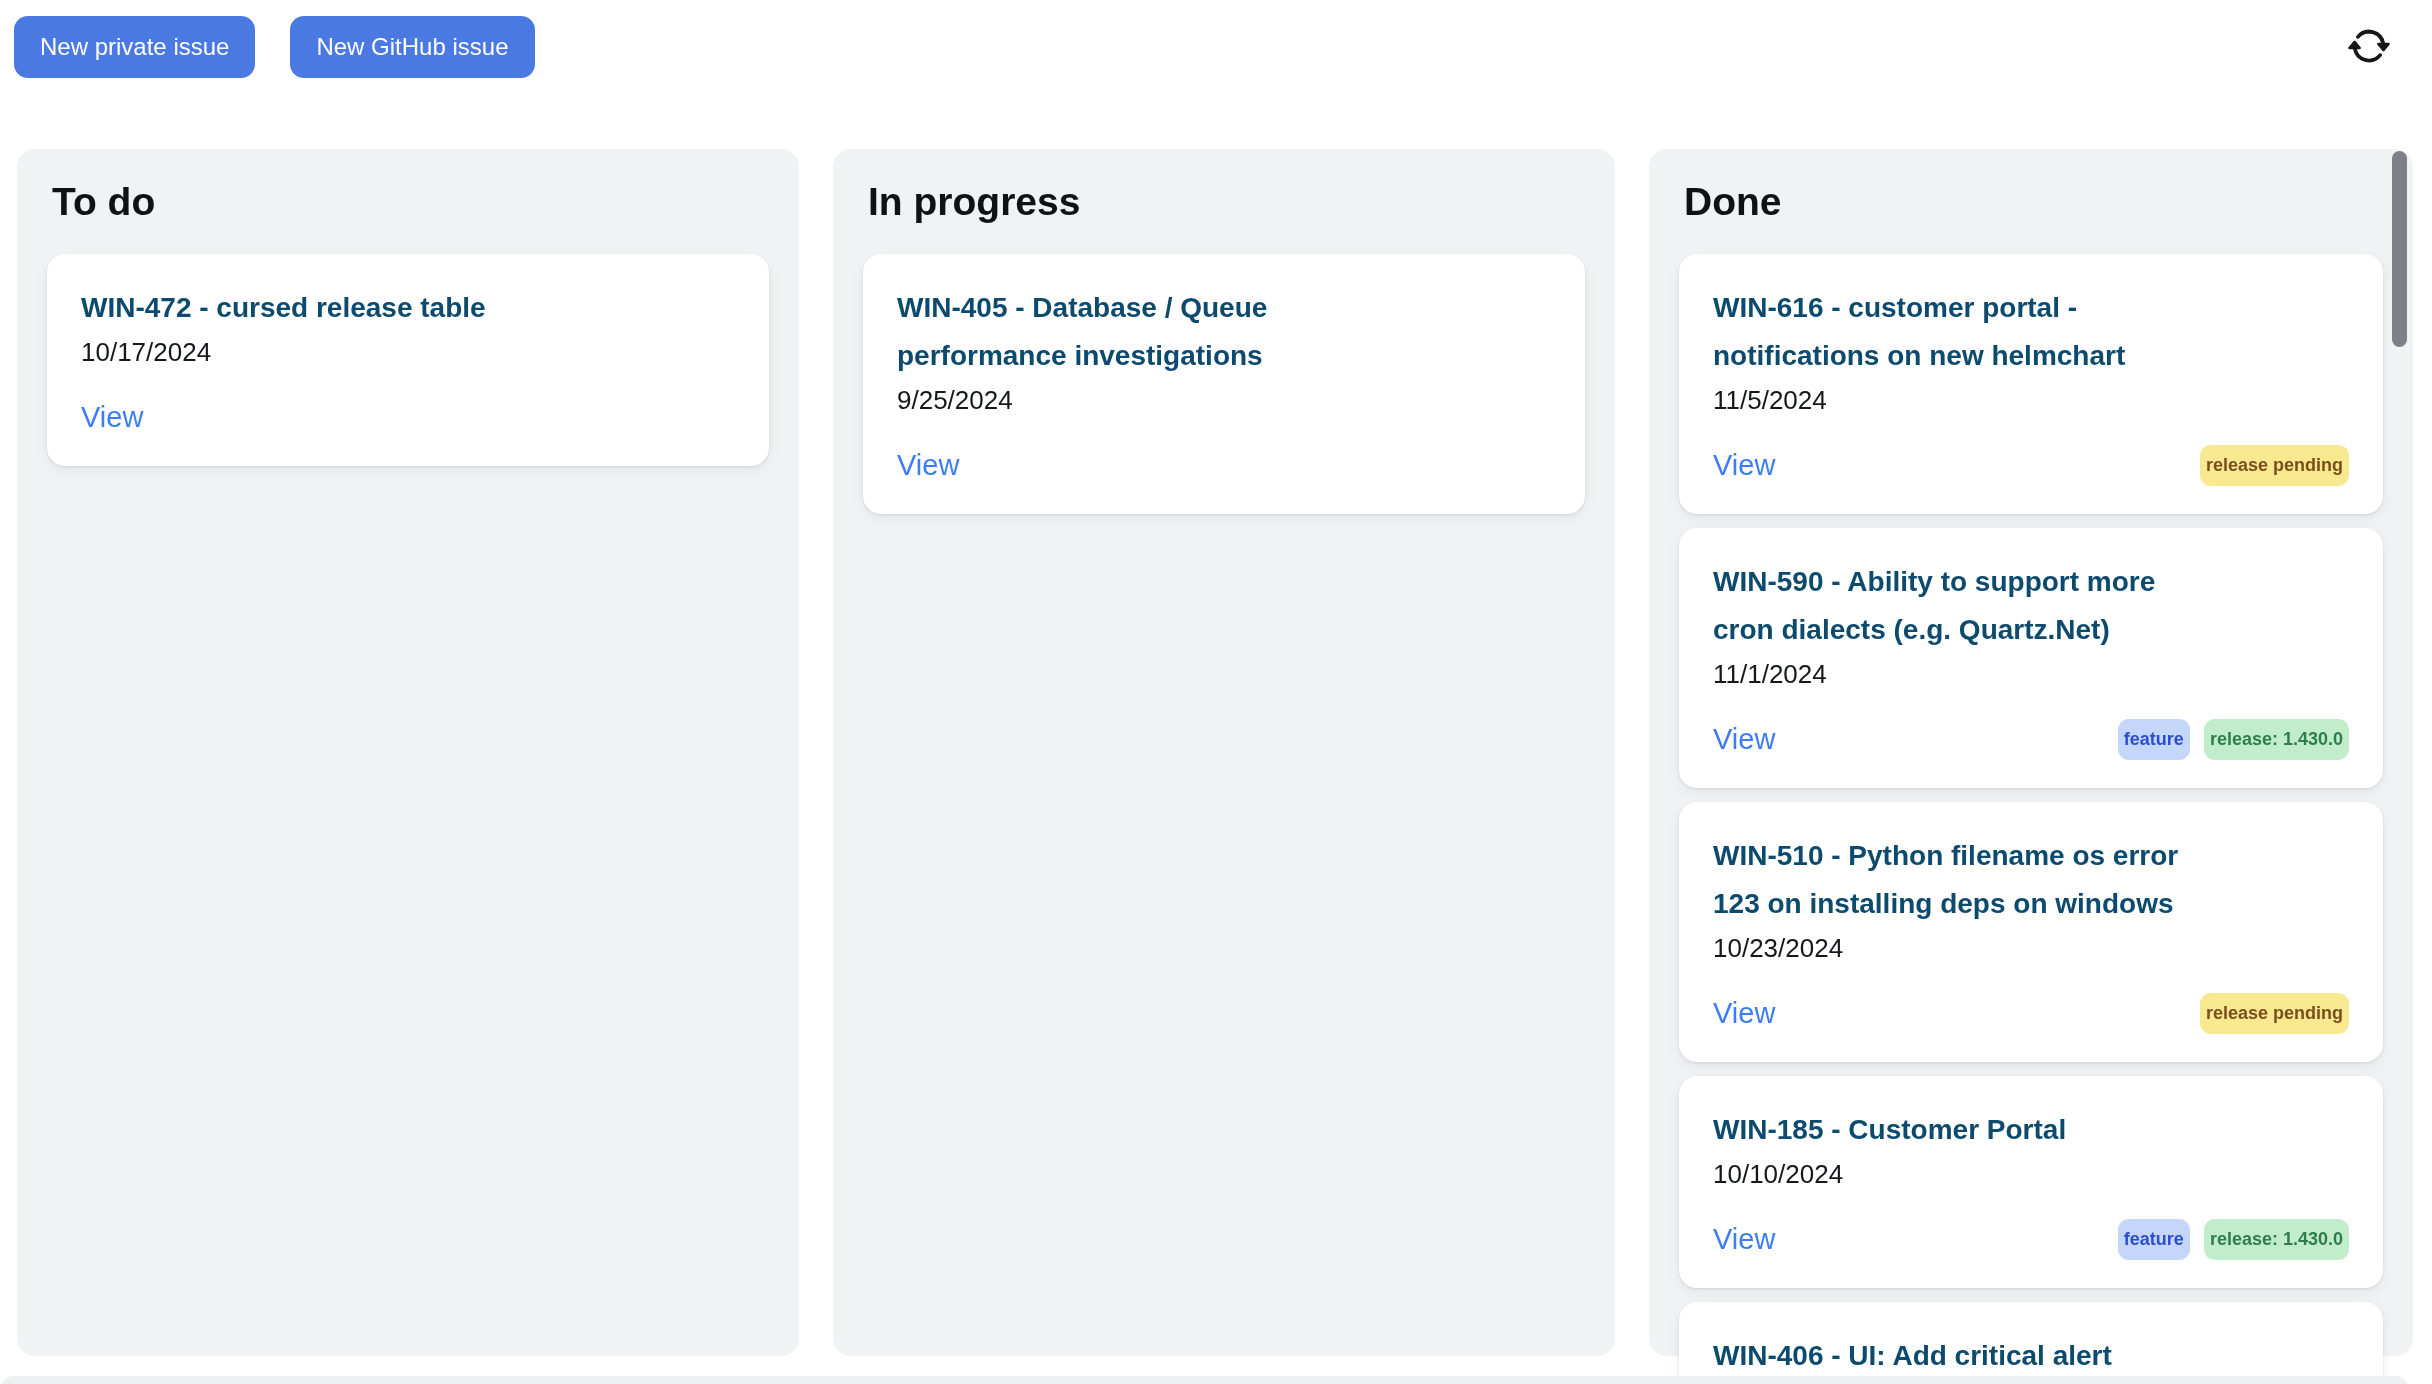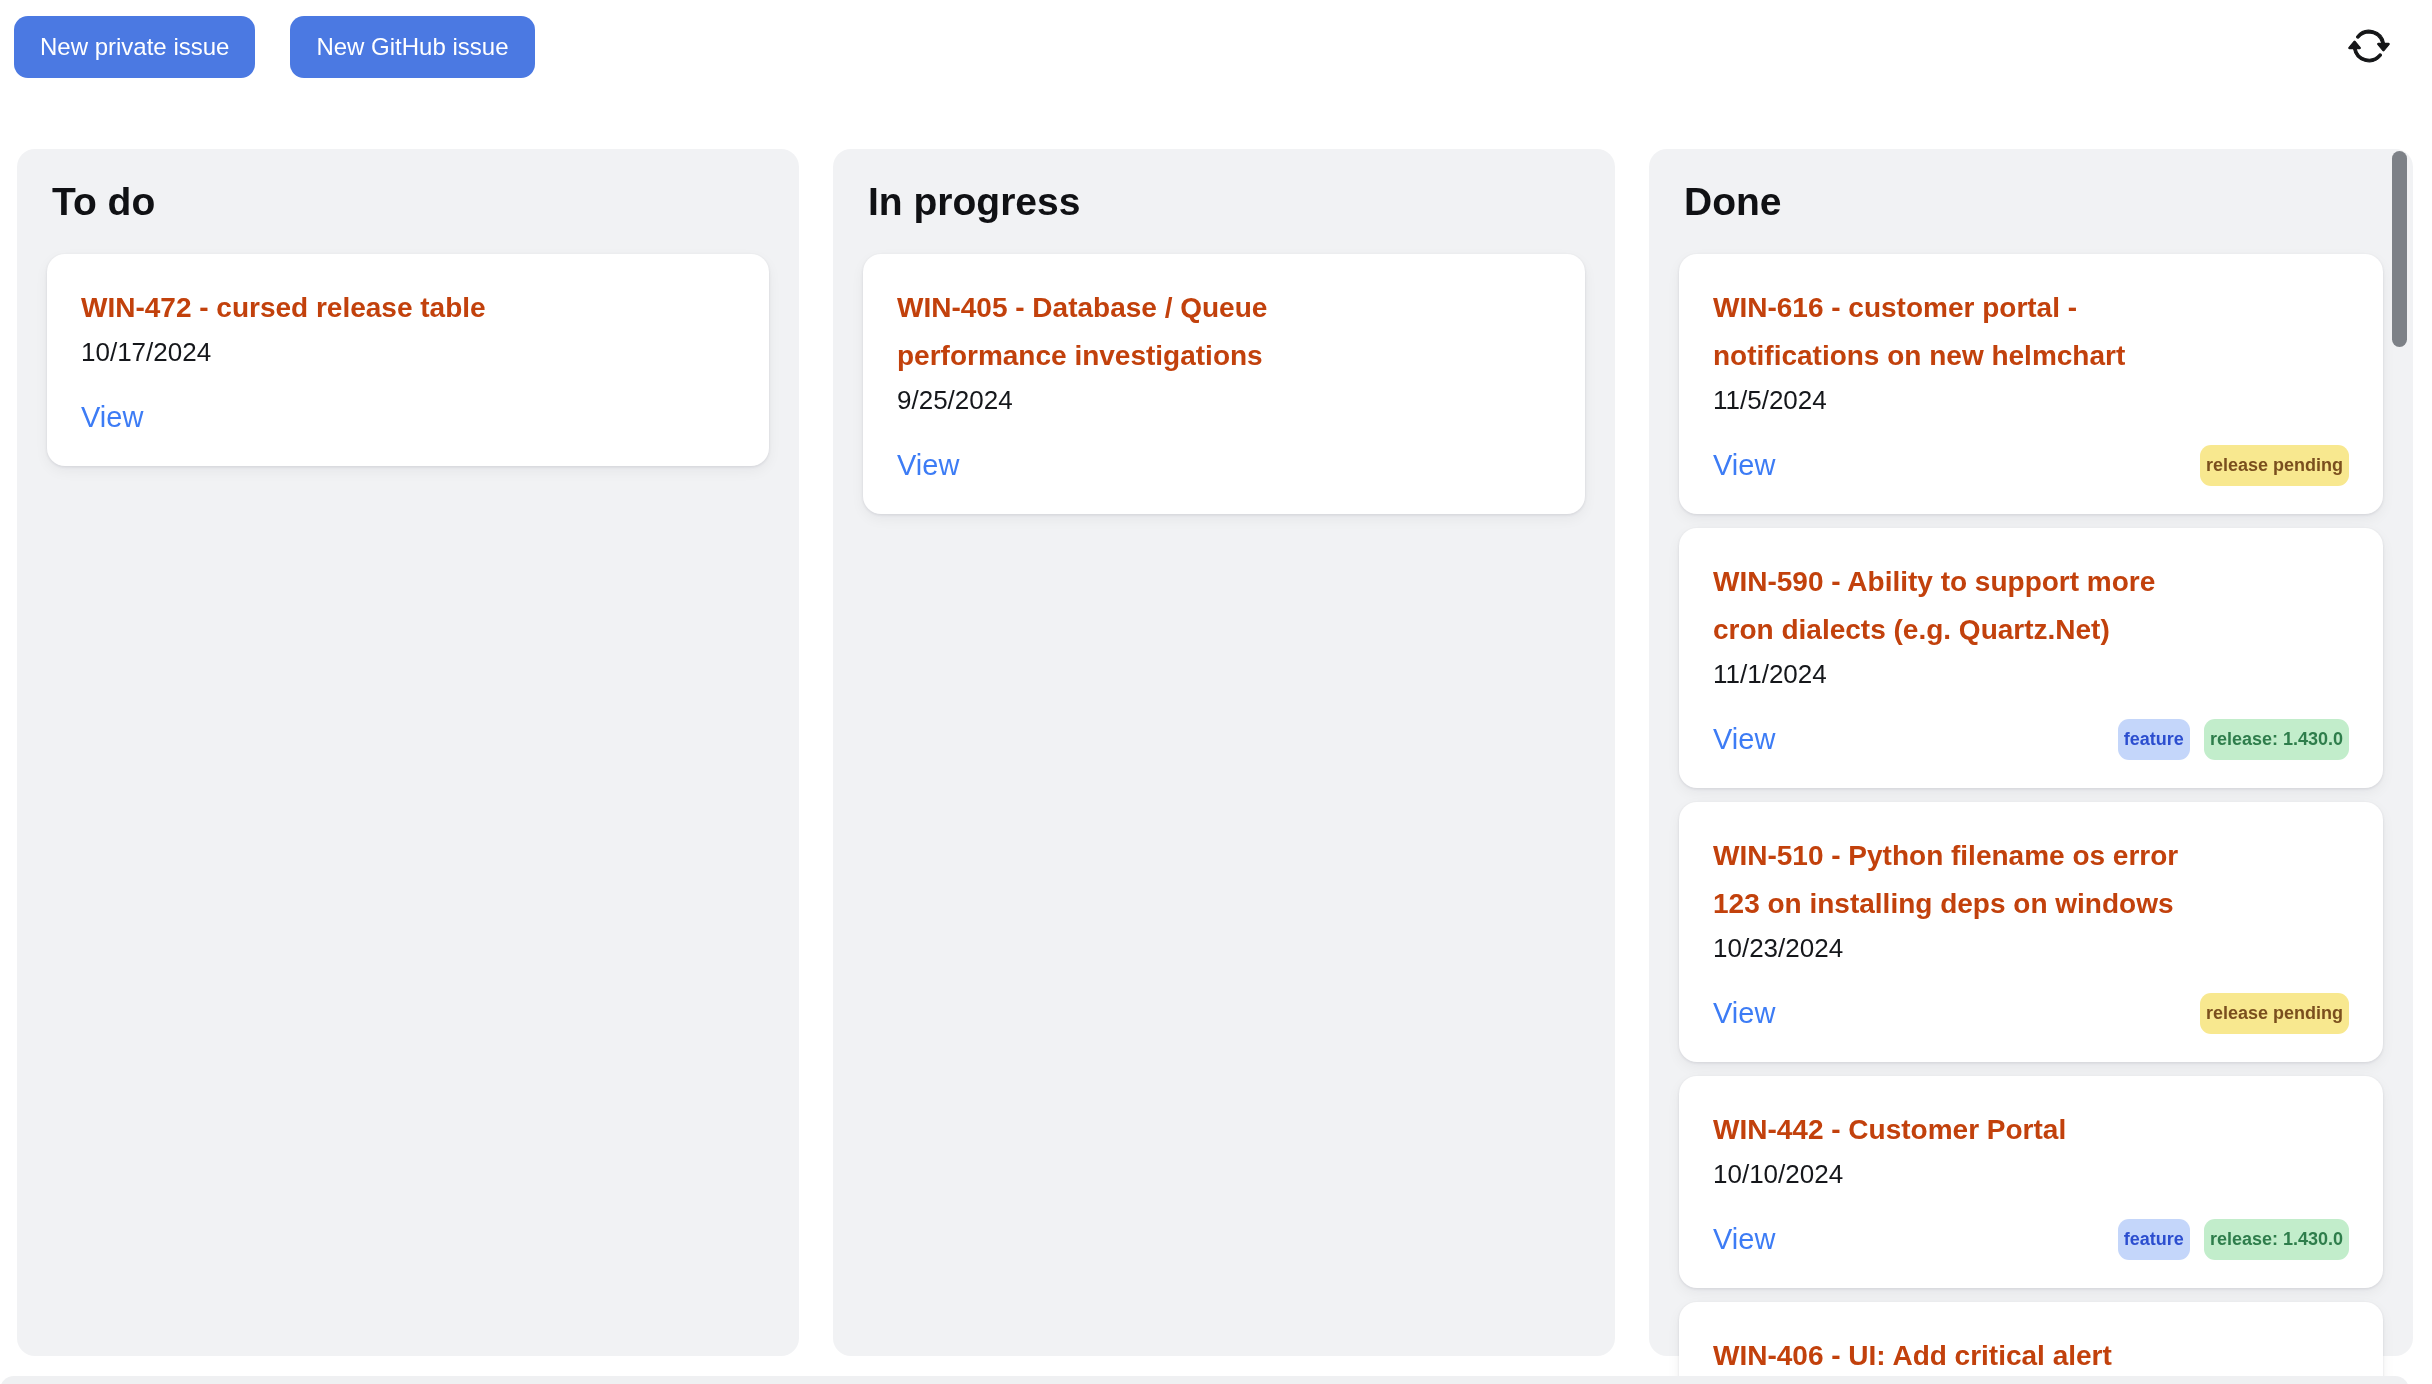--- a/index.html
+++ b/index.html
@@ -25,21 +25,21 @@
     width:782px;height:1207px;background:#f1f2f4;border-radius:18px;
     padding:24px 30px;box-sizing:border-box;position:relative;flex:none;
   }
   .column.has-scrollbar{width:764px;}
   .col-title{font-size:39px;line-height:42px;font-weight:700;color:#101114;margin:8px 0 31px 5px;}
   .card{
     background:#ffffff;border-radius:18px;padding:30px 34px 28px;margin-bottom:14px;
     box-shadow:0 1px 3px rgba(15,23,42,.10),0 5px 14px rgba(15,23,42,.05);
   }
   .card-title{
-    font-size:28px;line-height:48px;font-weight:700;color:#c2410c;
+    font-size:28px;line-height:48px;font-weight:700;color:#0c4a6e;
     white-space:pre-line;margin:0 0 2px;
   }
   .card-date{font-size:26px;line-height:36px;color:#15171b;margin:0 0 10px;}
   .card-footer{display:flex;justify-content:flex-start;align-items:center;margin-top:26px;min-height:42px;}
   .view-link{font-size:29px;line-height:42px;color:#3d7cf5;text-decoration:none;cursor:pointer;}
   .badges{display:flex;gap:14px;margin-left:auto;}
   .badge{
     font-size:18px;line-height:27px;font-weight:700;
     padding:7px 6px;border-radius:11px;white-space:nowrap;
   }
@@ -137,21 +137,21 @@
     <div class="card-date">10/23/2024</div>
     <div class="card-footer">
       <a class="view-link">View</a>
       <div class="badges">
               <span class="badge" style="background: rgb(248, 232, 143); color: rgb(122, 79, 30);">release pending</span>
             </div>
     </div>
   </div>
 
   <div class="card">
-    <div class="card-title">WIN-442 - Customer Portal</div>
+    <div class="card-title">WIN-185 - Customer Portal</div>
     <div class="card-date">10/10/2024</div>
     <div class="card-footer">
       <a class="view-link">View</a>
       <div class="badges">
               <span class="badge" style="background: rgb(196, 214, 250); color: rgb(44, 78, 207);">feature</span>
               <span class="badge" style="background: rgb(194, 237, 203); color: rgb(46, 125, 75);">release: 1.430.0</span>
             </div>
     </div>
   </div>
 

